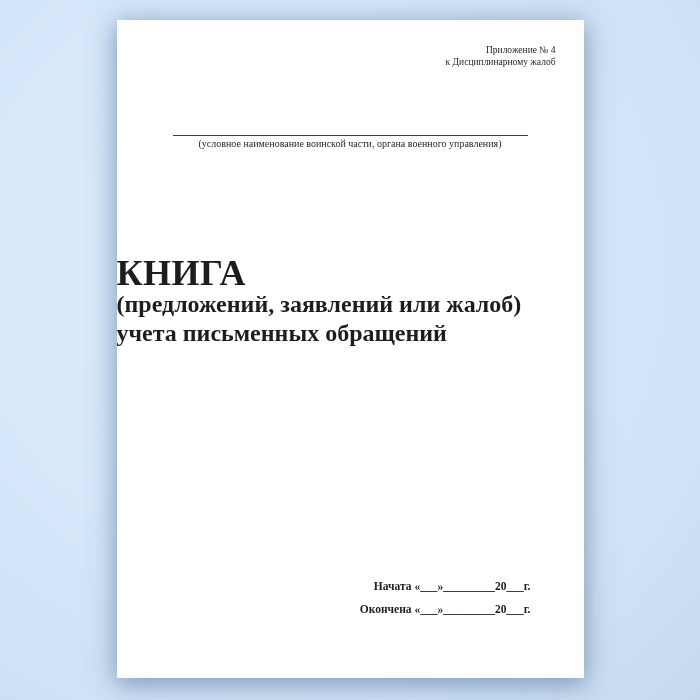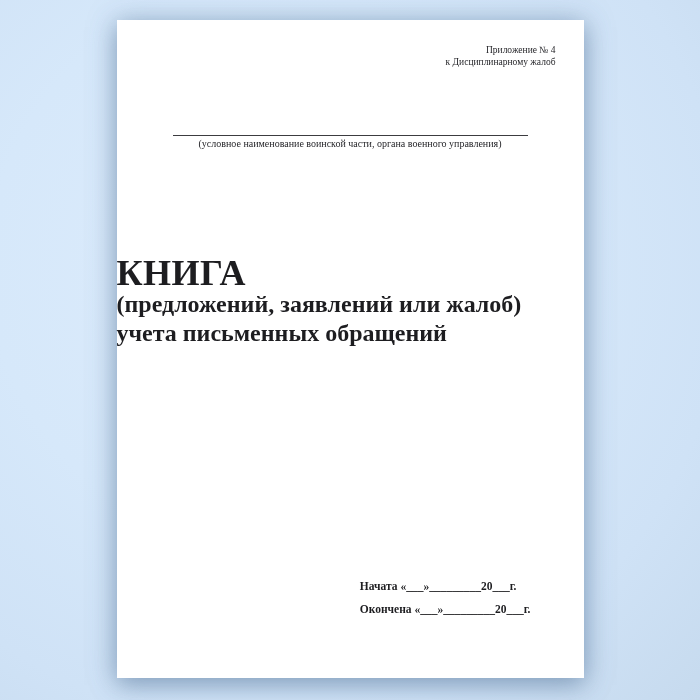--- a/index.html
+++ b/index.html
@@ -67,20 +67,21 @@
     font-size: 24px;
     line-height: 25px;
   }
   .title-sub.first {
     margin-top: 4px;
   }
   .dates {
     position: absolute;
     top: 560px;
     right: 53px;
+    text-align: right;
     font-size: 11.5px;
     line-height: 13px;
     font-weight: bold;
     white-space: nowrap;
   }
   .date-row.second {
     margin-top: 10px;
   }
 </style>
 </head>

